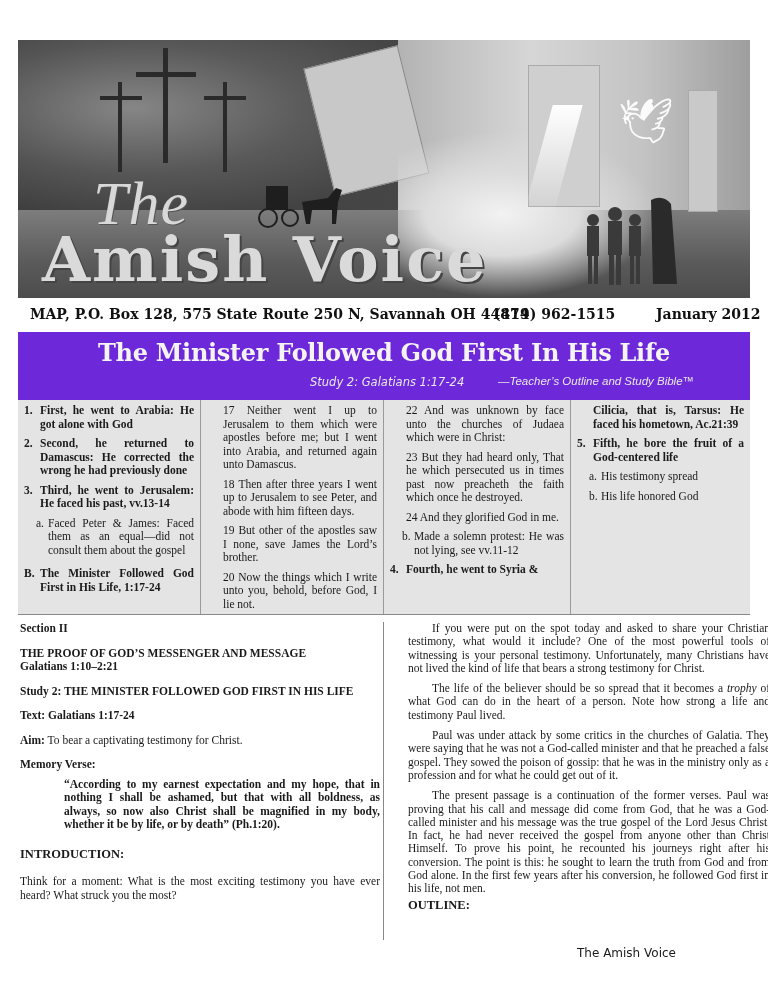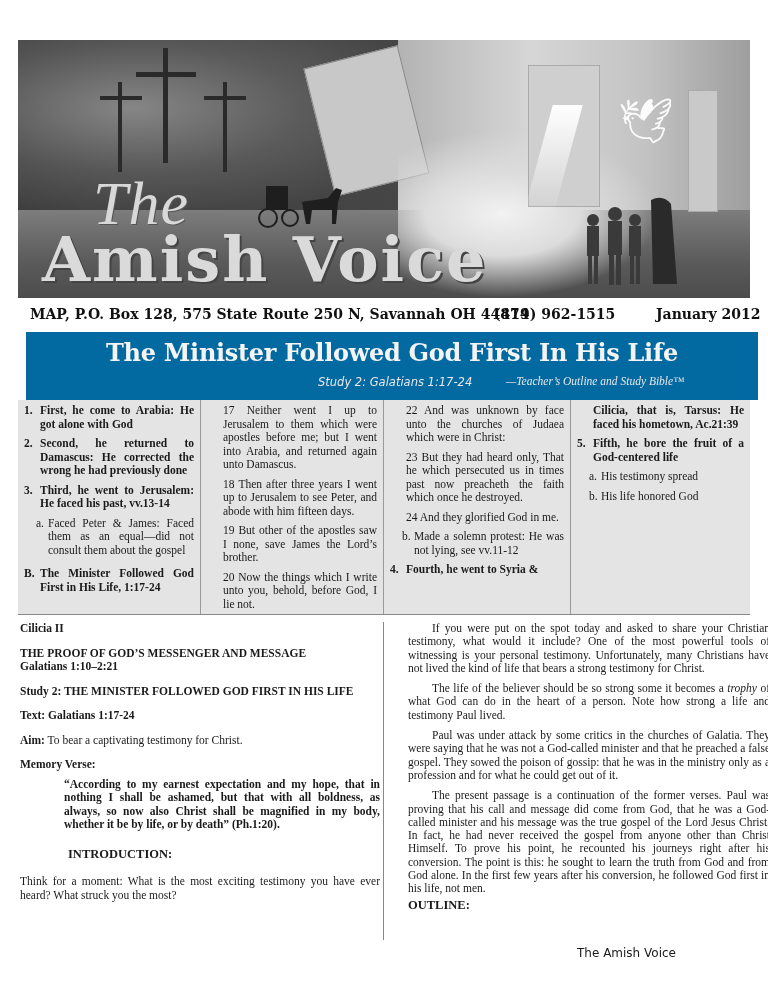--- a/index.html
+++ b/index.html
@@ -29,26 +29,26 @@
     font-size:62px; color:#d8d8d8; letter-spacing:1px; text-shadow:1px 1px 0 #555; }
   #banner .title-main { position:absolute; left:24px; top:185px; font-family:"DejaVu Serif", serif; font-weight:bold;
     font-size:62px; color:#dadada; letter-spacing:2px; text-shadow:2px 2px 0 #444; line-height:70px; }
 
   
   #address { left:30px; top:306px; font-family:"DejaVu Serif", serif; font-weight:bold; font-size:14px; color:#111; }
   #phone { left:494px; top:306px; font-family:"DejaVu Serif", serif; font-weight:bold; font-size:14px; color:#111; }
   #date { left:656px; top:306px; font-family:"DejaVu Serif", serif; font-weight:bold; font-size:14px; color:#111; }
 
   
-  #titlebar { left:26px; top:332px; width:732px; height:68px; background:#0369a1; }
+  #titlebar { left:18px; top:332px; width:732px; height:68px; background:#6d28d9; }
   #main-title { position:absolute; left:0; top:6px; width:100%; text-align:center; color:#f4f4f4;
     font-family:"DejaVu Serif", serif; font-weight:bold; font-size:24px; letter-spacing:-0.3px; }
   #study-ref { position:absolute; left:292px; top:43px; color:#e8e8e8; font-family:"DejaVu Sans", sans-serif;
     font-style:italic; font-size:11.5px; }
-  #attribution { position:absolute; left:480px; top:43px; color:#e8e8e8; font-family:Liberation Serif, serif;
+  #attribution { position:absolute; left:480px; top:43px; color:#e8e8e8; font-family:Liberation Sans, sans-serif;
     font-style:italic; font-size:11.5px; }
 
   
   #outline-table { left:18px; top:400px; width:732px; height:214px; background:#e4e4e4; border-bottom:1px solid #888; }
   .ocol { position:absolute; top:0; height:214px; box-sizing:border-box; padding:4px 6px 0 6px; font-size:11.5px; line-height:13.5px; }
   .ocol.c1 { left:0; width:182px; }
   .ocol.c2 { left:182px; width:183px; border-left:1px solid #9a9a9a; }
   .ocol.c3 { left:365px; width:187px; border-left:1px solid #9a9a9a; }
   .ocol.c4 { left:552px; width:180px; border-left:1px solid #9a9a9a; }
   .ocol p { margin:0 0 6px 16px; text-align:justify; }
@@ -57,21 +57,21 @@
   .pt .txt { flex:1; text-align:justify; }
   .sub { display:flex; margin:0 0 6px 12px; text-align:justify; }
   .sub .num { width:12px; flex:none; }
   .sub .txt { flex:1; }
 
   
   #left-col { left:20px; top:622px; width:360px; font-size:11.5px; line-height:13.5px; }
   #left-col p { margin:0 0 11px 0; text-align:justify; }
   #left-col .b { font-weight:bold; }
   #left-col .mv { margin-left:44px; font-weight:bold; text-align:justify; }
-  #left-col .intro-h { font-weight:bold; font-size:12.5px;margin-left:48px; }
+  #left-col .intro-h { font-weight:bold; font-size:12.5px; }
   #divider { left:383px; top:622px; width:1px; height:318px; background:#888; }
   #right-col { left:408px; top:622px; width:362px; font-size:11.5px; line-height:13.3px; }
   #right-col p { margin:0 0 7px 0; text-align:justify; text-indent:24px; }
   #right-col .outline-h { font-weight:bold; font-size:12.5px; text-indent:0; }
   #footer { left:577px; top:946px; font-family:"DejaVu Sans", sans-serif; font-size:12px; color:#1a1a1a; }
 </style>
 </head>
 <body>
 
 <div id="banner" class="abs">
@@ -124,21 +124,21 @@
 <div id="titlebar" class="abs">
   <div id="main-title">The Minister Followed God First In His Life</div>
   <div id="study-ref">Study 2:  Galatians 1:17-24</div>
   <div id="attribution">—Teacher’s Outline and Study Bible™</div>
 </div>
 
 <div id="outline-table" class="abs">
   <div class="ocol c1">
     <div class="pt">
       <span class="num">1.</span>
-      <span class="txt">First, he come to Arabia: He got alone with God</span>
+      <span class="txt">First, he went to Arabia: He got alone with God</span>
     </div>
     <div class="pt">
       <span class="num">2.</span>
       <span class="txt">Second, he returned to Damascus: He corrected the wrong he had previously done</span>
     </div>
     <div class="pt">
       <span class="num">3.</span>
       <span class="txt">Third, he went to Jerusalem: He faced his past, vv.13-14</span>
     </div>
     <div class="sub">
@@ -186,37 +186,37 @@
       <span class="txt">His testimony spread</span>
     </div>
     <div class="sub">
       <span class="num">b.</span>
       <span class="txt">His life honored God</span>
     </div>
   </div>
 </div>
 
 <div id="left-col" class="abs">
-  <p class="b">Cilicia II</p>
+  <p class="b">Section II</p>
   <p class="b" style="margin-bottom:11px;">
     <span>THE PROOF OF GOD’S MESSENGER AND MESSAGE</span><br>
     <span>Galatians 1:10–2:21</span>
   </p>
   <p class="b">Study 2: THE MINISTER FOLLOWED GOD FIRST IN HIS LIFE</p>
   <p class="b">Text: Galatians 1:17-24</p>
   <p><span class="b">Aim:</span><span> To bear a captivating testimony for Christ.</span></p>
   <p class="b" style="margin-bottom:6px;">Memory Verse:</p>
   <p class="mv" style="margin-bottom:16px;">“According to my earnest expectation and my hope, that in nothing I shall be ashamed, but that with all boldness, as always, so now also Christ shall be magnified in my body, whether it be by life, or by death” (Ph.1:20).</p>
   <p class="intro-h" style="margin-bottom:14px;">INTRODUCTION:</p>
   <p>Think for a moment: What is the most exciting testimony you have ever heard? What struck you the most?</p>
 </div>
 
 <div id="divider" class="abs"></div>
 
 <div id="right-col" class="abs">
   <p>If you were put on the spot today and asked to share your Christian testimony, what would it include? One of the most powerful tools of witnessing is your personal testimony. Unfortunately, many Christians have not lived the kind of life that bears a strong testimony for Christ.</p>
-  <p><span>The life of the believer should be so strong some it becomes a </span><em>trophy</em><span> of what God can do in the heart of a person. Note how strong a life and testimony Paul lived.</span></p>
+  <p><span>The life of the believer should be so spread that it becomes a </span><em>trophy</em><span> of what God can do in the heart of a person. Note how strong a life and testimony Paul lived.</span></p>
   <p>Paul was under attack by some critics in the churches of Galatia. They were saying that he was not a God-called minister and that he preached a false gospel. They sowed the poison of gossip: that he was in the ministry only as a profession and for what he could get out of it.</p>
   <p style="margin-bottom:3px;">The present passage is a continuation of the former verses. Paul was proving that his call and message did come from God, that he was a God-called minister and his message was the true gospel of the Lord Jesus Christ. In fact, he had never received the gospel from anyone other than Christ Himself. To prove his point, he recounted his journeys right after his conversion. The point is this: he sought to learn the truth from God and from God alone. In the first few years after his conversion, he followed God first in his life, not men.</p>
   <p class="outline-h">OUTLINE:</p>
 </div>
 
 <div id="footer" class="abs">The Amish Voice</div>
 
 </body></html>

